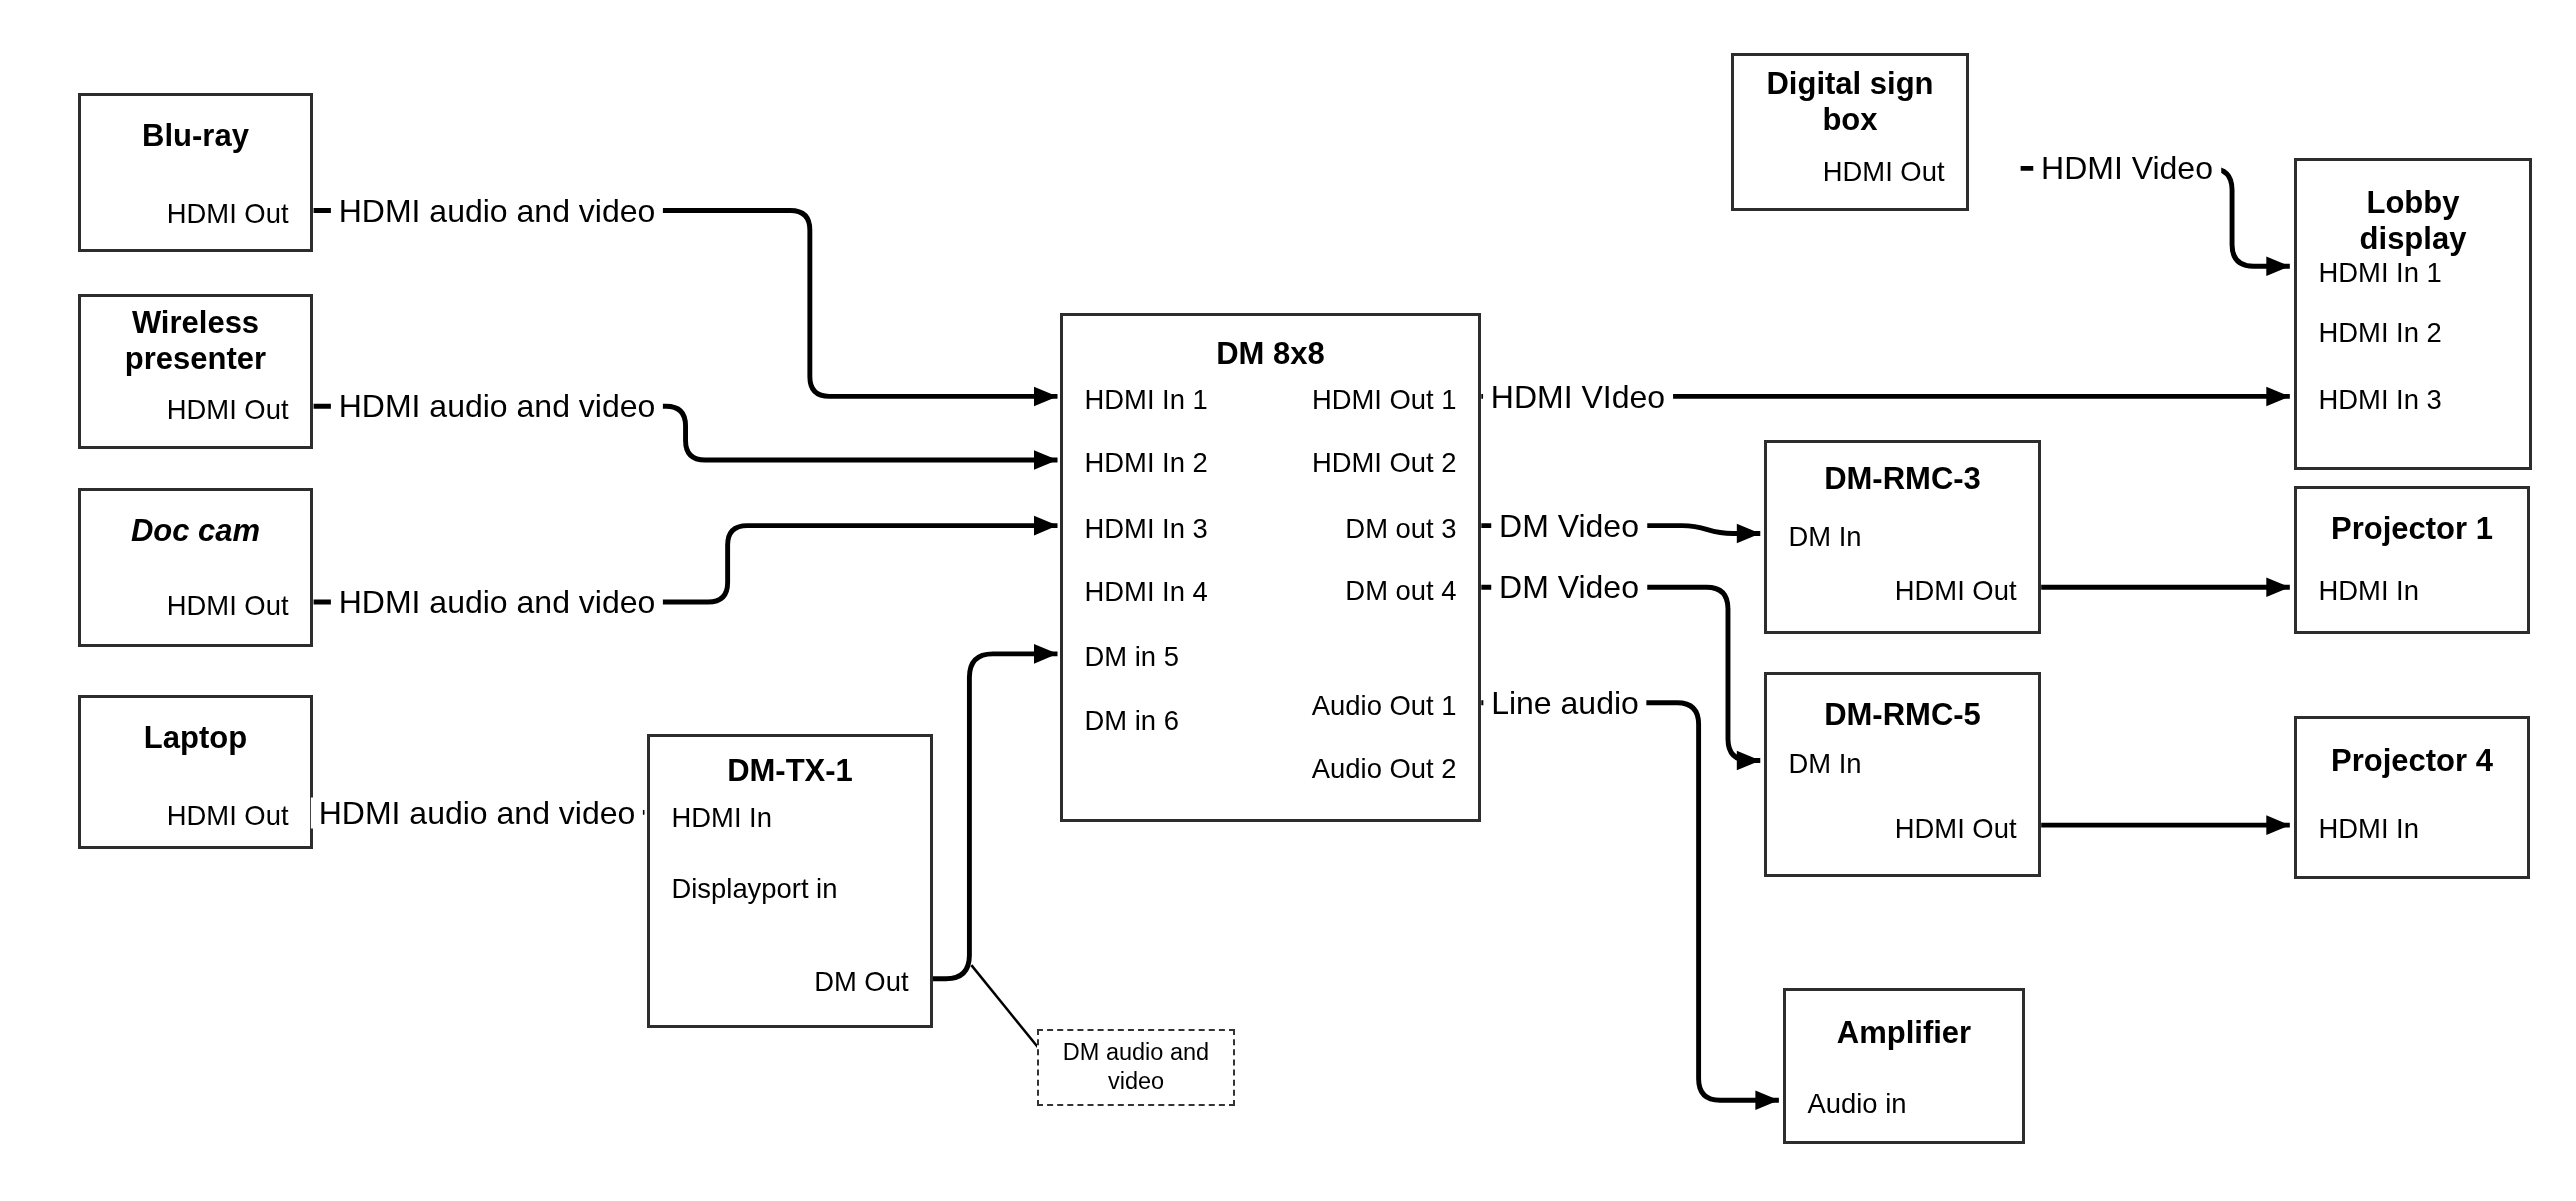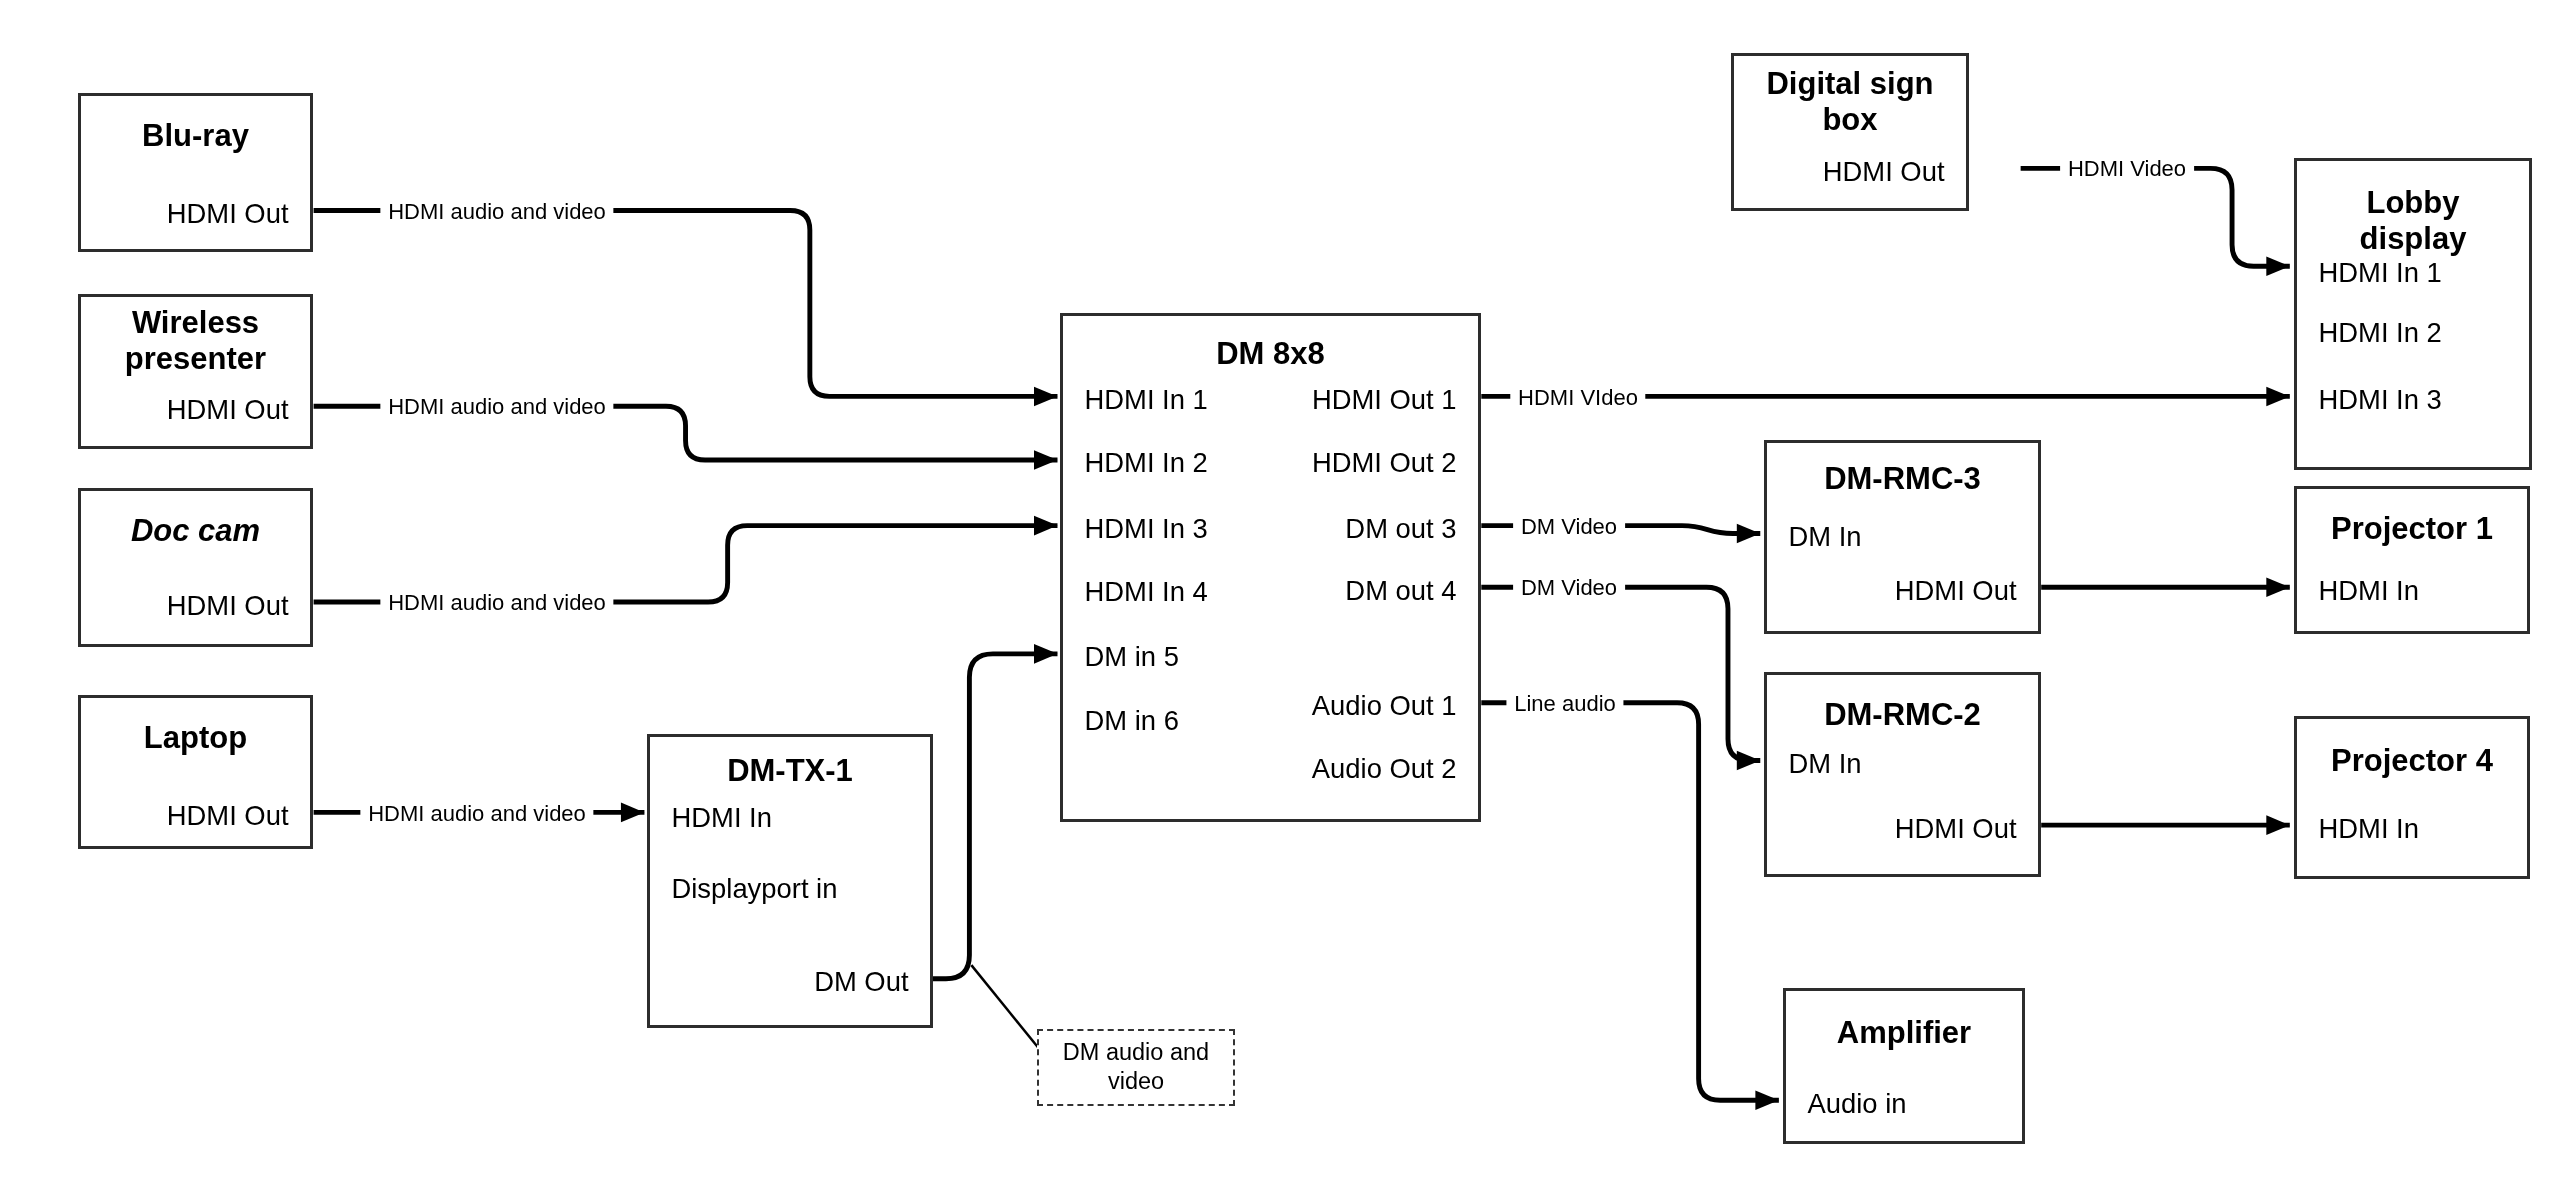--- a/index.html
+++ b/index.html
@@ -16,21 +16,21 @@
     position:absolute;left:0;right:0;text-align:center;font-weight:bold;
     font-size:31px;line-height:36px;white-space:pre-line;
   }
   .port{
     position:absolute;font-size:27.4px;line-height:35px;height:35px;white-space:nowrap;
   }
   .port.pl{left:21.5px;text-align:left;}
   .port.pr{right:21.5px;text-align:right;}
   .linklabel{
     position:absolute;transform:translate(-50%,-50%);background:#ffffff;
-    padding:0 7.8px;font-size:22px;line-height:31px;white-space:nowrap;z-index:3;
+    padding:0 7.8px;font-size:32px;line-height:31px;white-space:nowrap;z-index:3;
   }
   .note{
     position:absolute;border:2px dashed #333333;background:#ffffff;box-sizing:border-box;
     text-align:center;font-size:23.5px;line-height:29px;white-space:pre-line;
     padding-top:6.9px;z-index:2;
   }
 </style>
 </head>
 <body>
 
@@ -122,21 +122,21 @@
     <div class="port pl" style="top:76px;">DM In</div>
     <div class="port pr" style="top:130px;">HDMI Out</div>
   </div>
 
   <div class="box" style="left:2294px;top:486px;width:236px;height:148px;padding-left:12px;">
     <div class="title" style="top:21.5px;">Projector 1</div>
     <div class="port pl" style="top:84px;">HDMI In</div>
   </div>
 
   <div class="box" style="left:1764px;top:672px;width:277px;height:205px;">
-    <div class="title" style="top:21.5px;">DM-RMC-2</div>
+    <div class="title" style="top:21.5px;">DM-RMC-5</div>
     <div class="port pl" style="top:71px;">DM In</div>
     <div class="port pr" style="top:136px;">HDMI Out</div>
   </div>
 
   <div class="box" style="left:2294px;top:716px;width:236px;height:163px;">
     <div class="title" style="top:23.5px;">Projector 4</div>
     <div class="port pl" style="top:92px;">HDMI In</div>
   </div>
 
   <div class="box" style="left:1783px;top:988px;width:242px;height:156px;">

